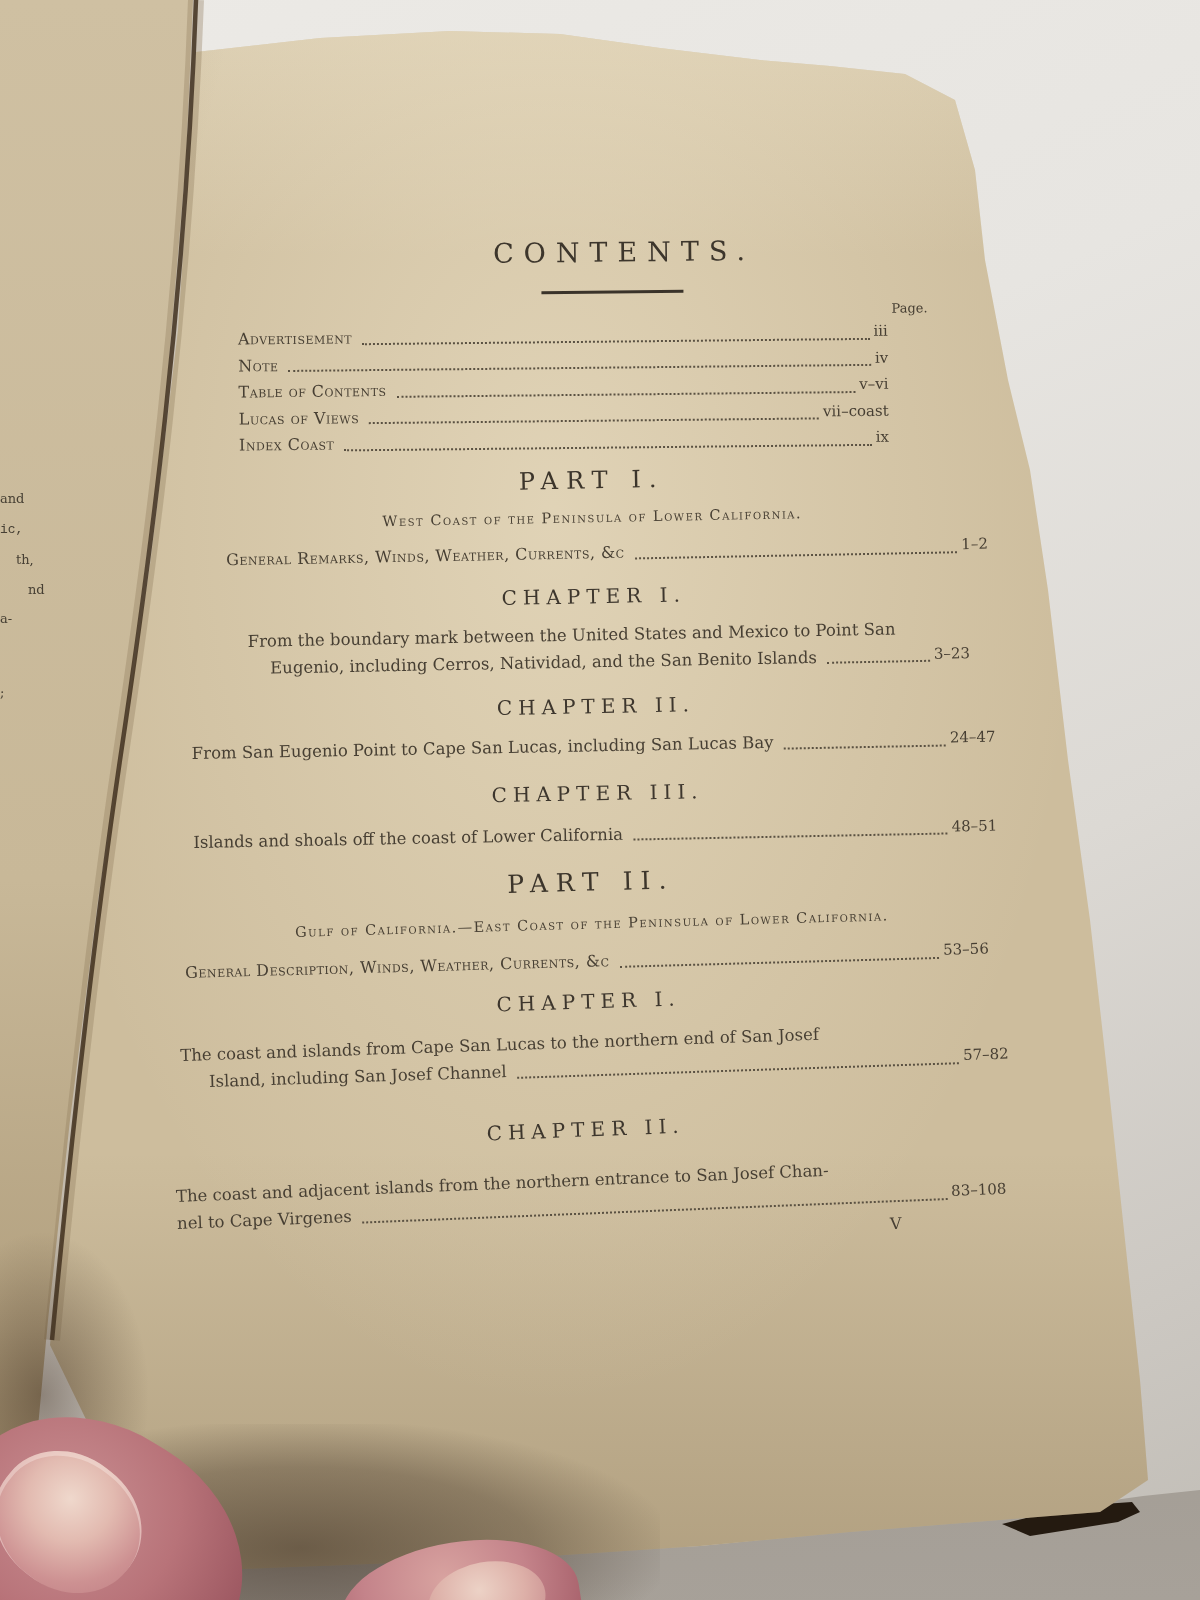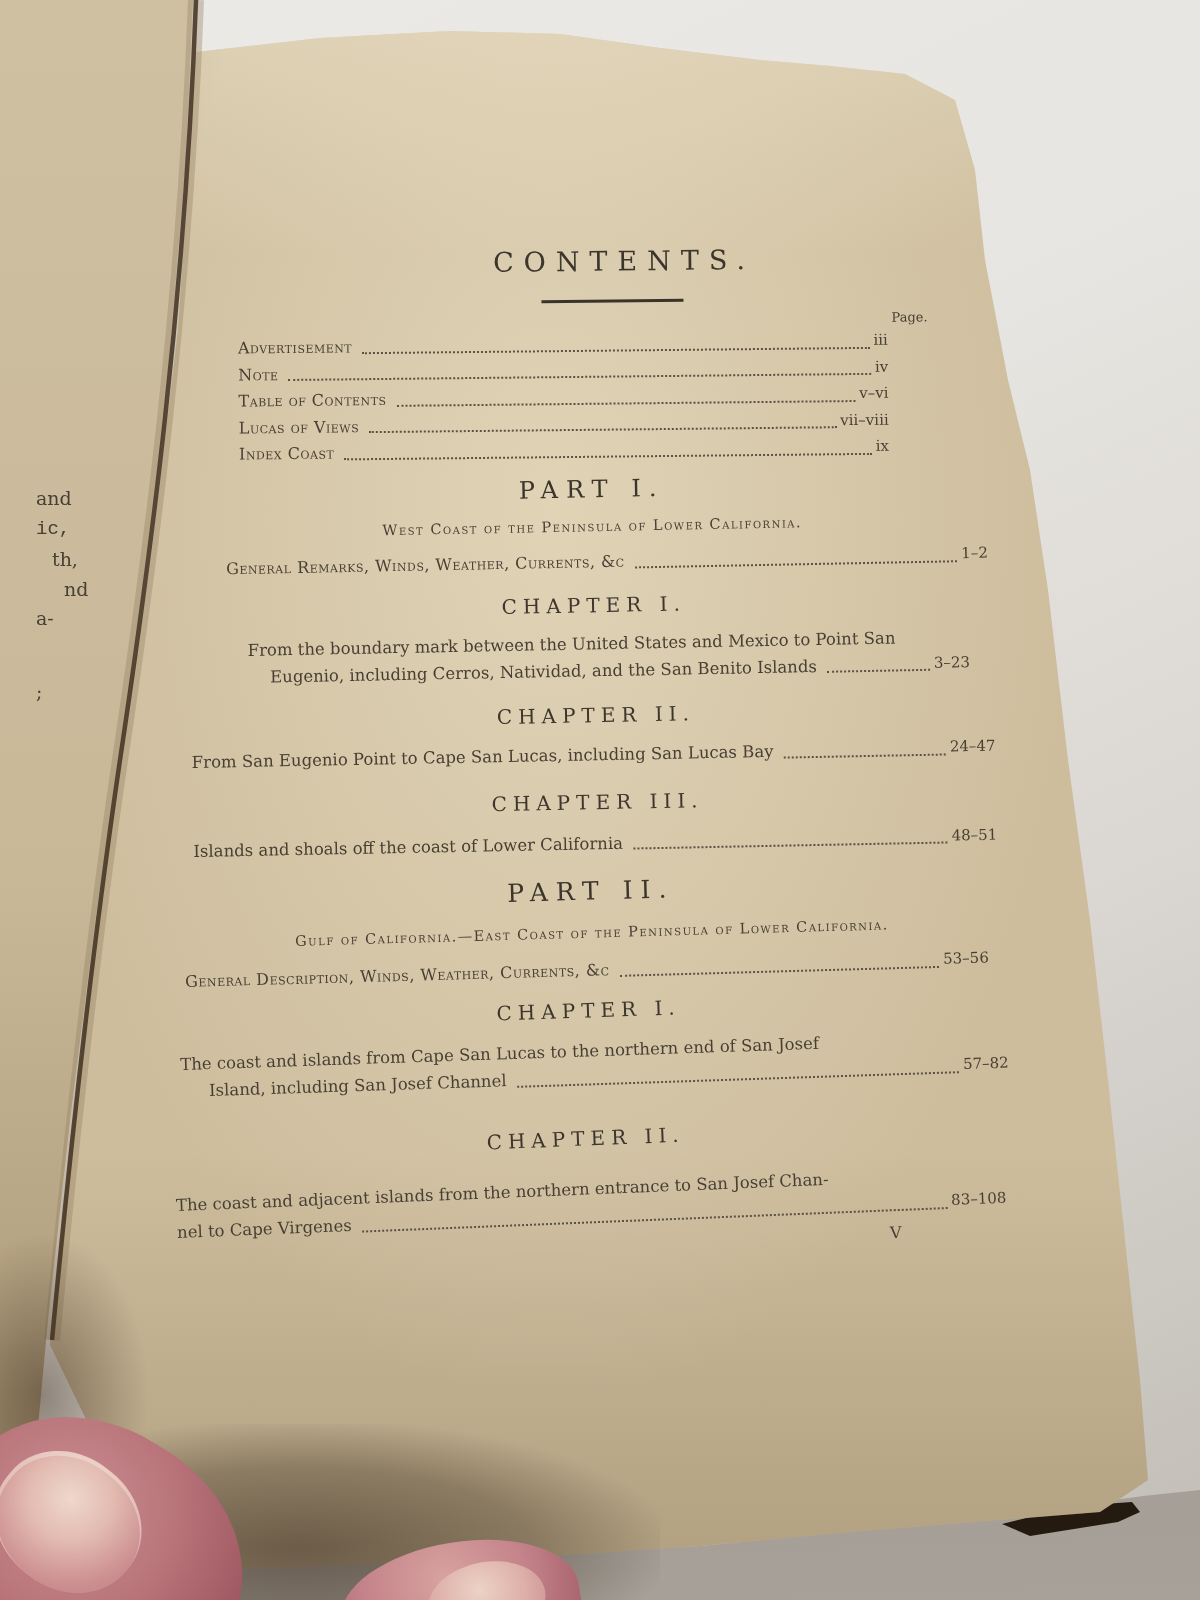--- a/index.html
+++ b/index.html
@@ -20,36 +20,36 @@
     background:#241a10;
   }
   
   .left-page{
     position:absolute;left:0;top:0;width:1200px;height:1600px;
     clip-path:polygon(0 0,193px 0,186px 160px,163px 430px,128px 700px,98px 900px,70px 1120px,48px 1320px,34px 1470px,0 1545px);
     background:
       linear-gradient(97deg,rgba(0,0,0,0) 0%,rgba(0,0,0,0) 55%,rgba(96,76,48,.38) 88%,rgba(66,48,26,.55) 100%),
       linear-gradient(180deg,#cfc0a2 0%,#c8b898 55%,#b3a180 83%,#8f7c5c 100%);
   }
-  .frag{position:absolute;color:#474034;font-size:19px;line-height:17px;padding-left:36px;}
+  .frag{position:absolute;color:#474034;font-size:13px;line-height:17px;}
   
   .gutter-svg{position:absolute;left:0;top:0;}
   
   .right-page{
     position:absolute;left:0;top:0;width:1200px;height:1600px;
     clip-path:polygon(196px 52px,320px 38px,450px 31px,560px 34px,660px 48px,760px 60px,830px 66px,905px 74px,955px 100px,975px 170px,985px 260px,1008px 380px,1030px 470px,1048px 590px,1068px 760px,1090px 920px,1108px 1080px,1125px 1240px,1140px 1380px,1148px 1480px,1100px 1512px,1000px 1520px,850px 1532px,700px 1546px,520px 1558px,320px 1566px,160px 1572px,50px 1345px,70px 1150px,95px 935px,120px 760px,150px 565px,178px 330px,190px 150px);
     background:
       radial-gradient(ellipse at 46% 32%,rgba(240,229,203,.55) 0%,rgba(240,229,203,0) 58%),
       linear-gradient(104deg,rgba(120,96,62,.40) 0%,rgba(120,96,62,.14) 6%,rgba(0,0,0,0) 15%),
       linear-gradient(256deg,rgba(114,92,60,.34) 0%,rgba(114,92,60,.08) 9%,rgba(0,0,0,0) 16%),
       linear-gradient(180deg,rgba(238,228,204,.5) 0%,rgba(0,0,0,0) 16%,rgba(0,0,0,0) 72%,rgba(112,91,60,.28) 97%),
       #cdbd9d;
   }
   
-  .content{position:absolute;left:190px;top:248px;width:810px;color:#473f33;}
+  .content{position:absolute;left:190px;top:239px;width:810px;color:#473f33;}
   .sec{transform-origin:0 50%;}
   .t1{transform:rotate(-0.6deg);}
   .t2{transform:rotate(-1.1deg);}
   .t3{transform:rotate(-1.6deg);margin-left:-6px;}
   .t4{transform:rotate(-1.9deg);margin-left:-10px;}
   .t5{transform:rotate(-2.3deg);margin-left:-14px;}
   .title{font-size:27px;letter-spacing:10px;text-align:center;padding-left:60px;color:#3d362c;line-height:36px;}
   .rule{width:142px;border-top:3px solid #3a332a;margin:20px 0 0 352px;height:0;}
   .pghead{margin-top:10px;font-size:13px;text-align:right;padding-right:72px;line-height:16px;}
   .front-list{margin-top:2px;margin-left:48px;width:650px;}
@@ -142,21 +142,21 @@
           <span class="pg">iv</span>
         </div>
         <div class="row">
           <span class="lbl sc">Table of Contents</span>
           <span class="leader"></span>
           <span class="pg">v–vi</span>
         </div>
         <div class="row">
           <span class="lbl sc">Lucas of Views</span>
           <span class="leader"></span>
-          <span class="pg">vii–viii</span>
+          <span class="pg">vii–coast</span>
         </div>
         <div class="row">
           <span class="lbl sc">Index Coast</span>
           <span class="leader"></span>
           <span class="pg">ix</span>
         </div>
       </div>
     </div>
 
     <div class="sec t2">

